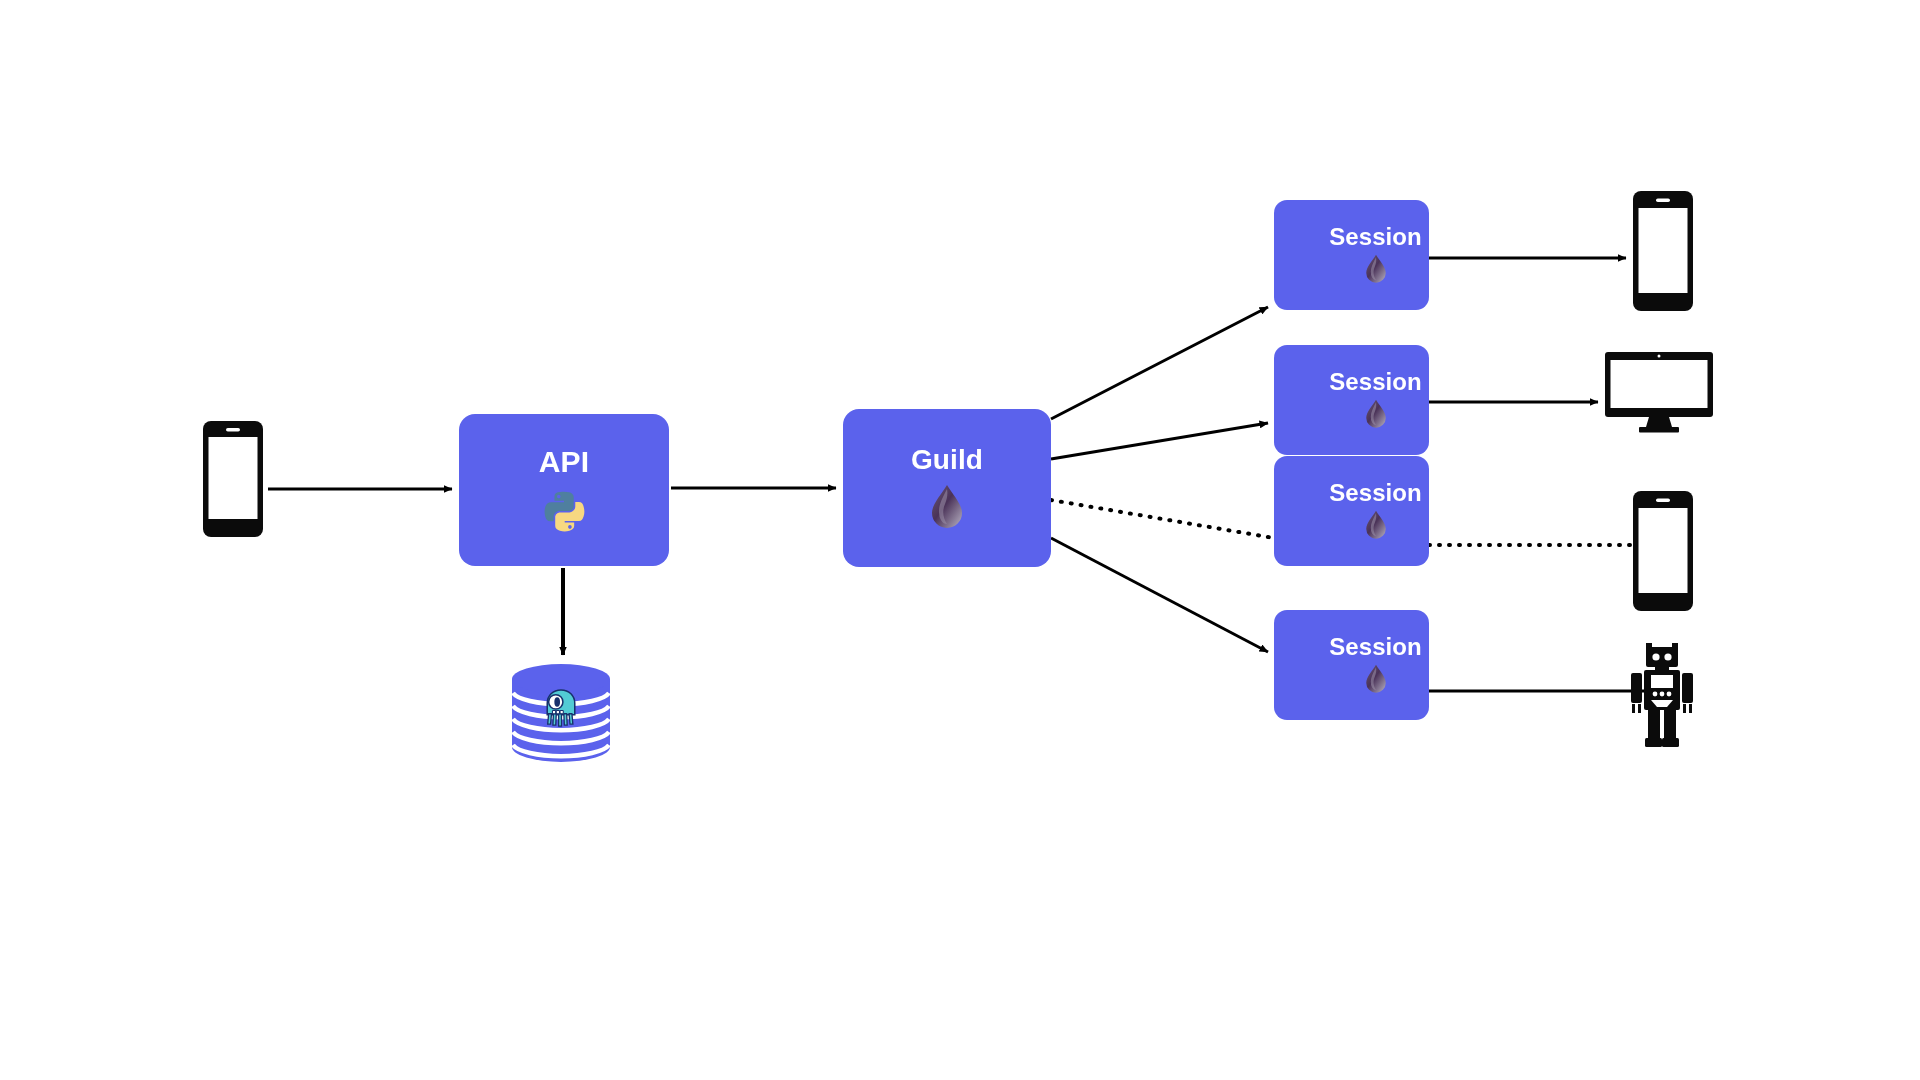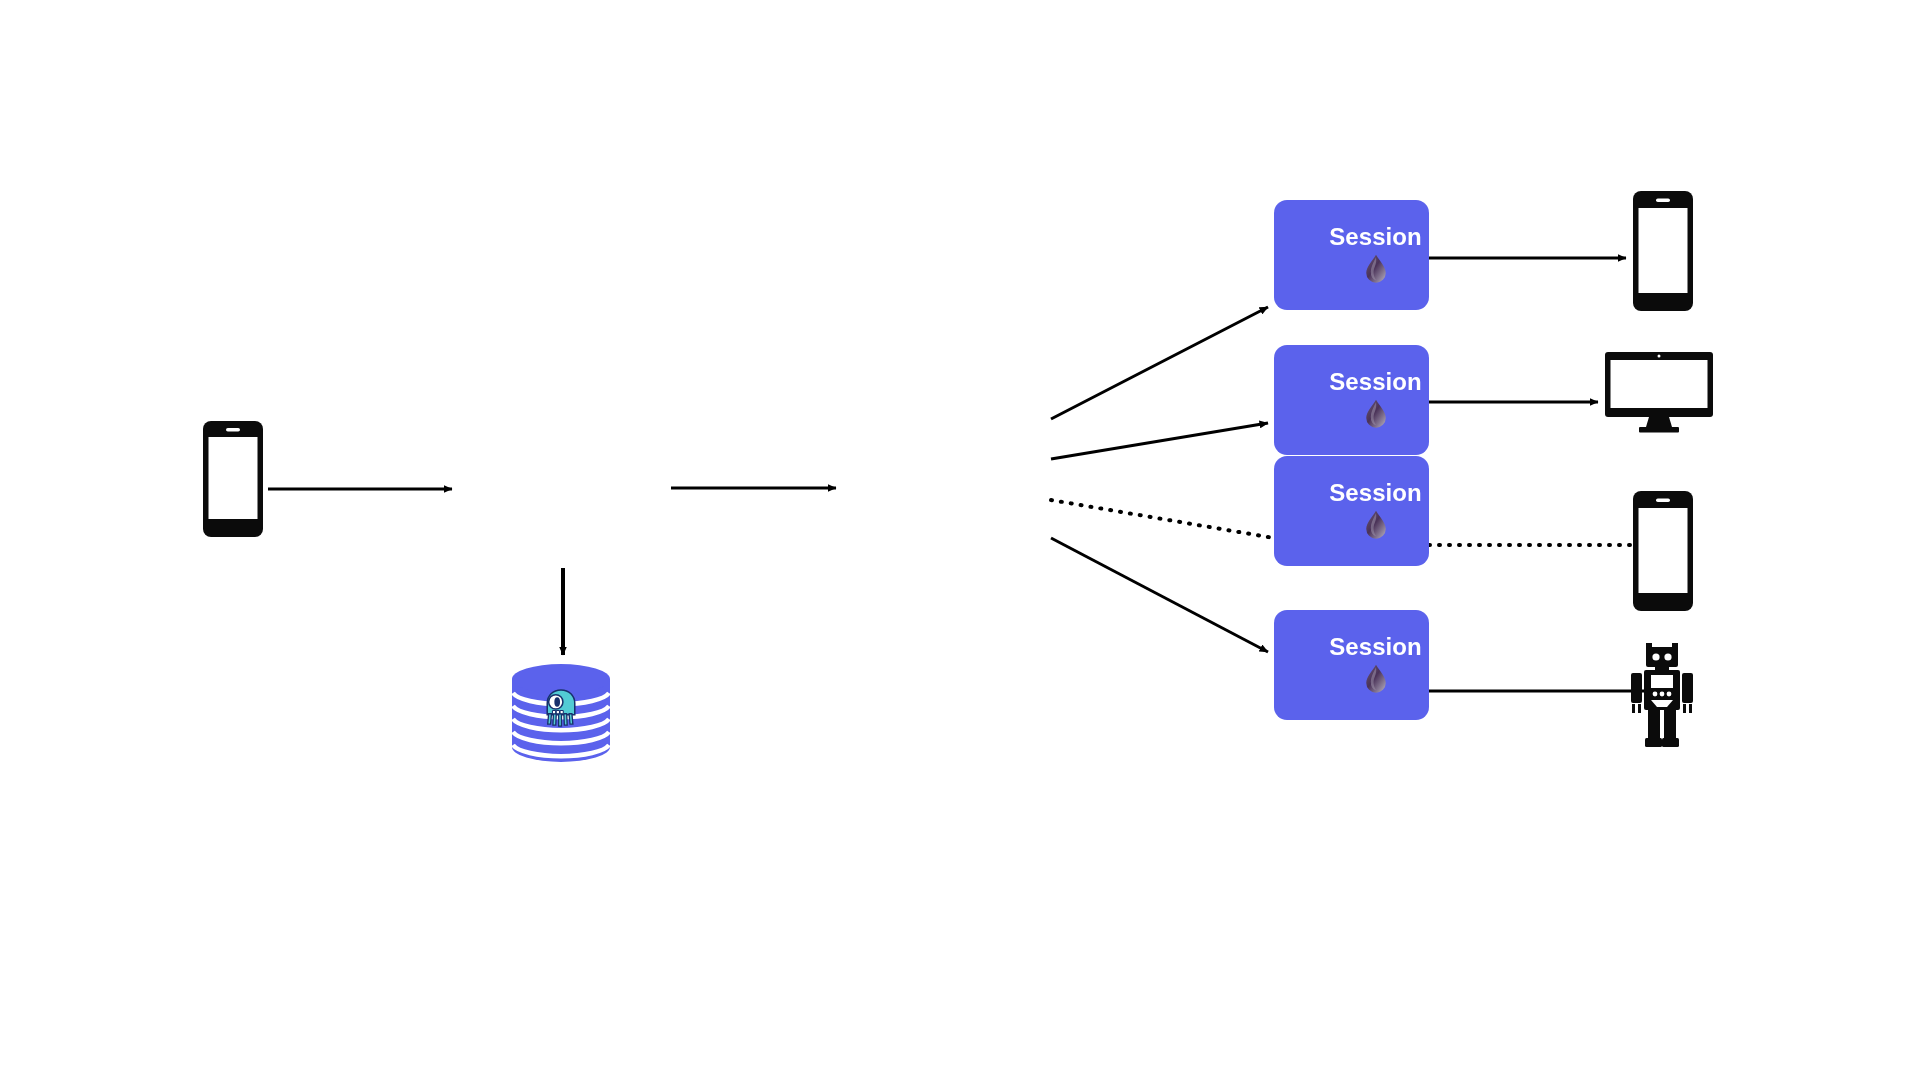--- a/index.html
+++ b/index.html
@@ -159,20 +159,29 @@
   </svg>
 
   <div class="device-icon" id="device-client-phone">
     <svg width="62" height="118" viewBox="0 0 62 118" xmlns="http://www.w3.org/2000/svg">
       <rect x="1" y="1" width="60" height="116" rx="8" ry="8" fill="#0b0b0b"></rect>
       <rect x="6.5" y="17" width="49" height="82" fill="#ffffff"></rect>
       <rect x="24" y="8" width="14" height="3.6" rx="1.8" fill="#ffffff"></rect>
     </svg>
   </div>
 
+  <div class="node-box" id="node-api" style="background:#5b62ec;">
+    <div class="node-label">API</div>
+    <div class="emoji-slot">
+      <svg width="44" height="44" viewBox="0 0 64 64" xmlns="http://www.w3.org/2000/svg">
+        <path d="M31.9 4c-3.6 0-6.5.3-8.9.9-4.1 1-4.9 3.1-4.9 7v5.2h13.9v2.1H13.2c-4 0-7.4 2.4-8.5 6.9-1.2 5.2-1.3 8.5 0 13.9 1 4.1 3.3 6.9 7.3 6.9h4.9v-6.3c0-4.5 3.9-8.5 8.5-8.5h13.8c3.8 0 6.9-3.1 6.9-6.9V11.9c0-3.7-3.1-6.5-6.8-7.1C36.9 4.3 34.5 4 31.9 4zm-7.5 4.3c1.4 0 2.6 1.2 2.6 2.6 0 1.4-1.2 2.6-2.6 2.6s-2.6-1.2-2.6-2.6c0-1.5 1.2-2.6 2.6-2.6z" fill="#4f7f9f"></path>
+        <path d="M48.4 19.2v6.1c0 4.7-4 8.7-8.5 8.7H26.1c-3.7 0-6.9 3.2-6.9 6.9v12.9c0 3.7 3.2 5.8 6.9 6.9 4.4 1.3 8.6 1.5 13.8 0 3.5-1 6.9-3 6.9-6.9v-5.2H33v-2.1h20.7c4 0 5.5-2.8 6.9-6.9 1.4-4.3 1.4-8.4 0-13.9-1-4-2.9-6.9-6.9-6.9h-5.3zm-7.8 33.3c1.4 0 2.6 1.2 2.6 2.6 0 1.4-1.2 2.6-2.6 2.6s-2.6-1.2-2.6-2.6c0-1.4 1.2-2.6 2.6-2.6z" fill="#f7d881"></path>
+      </svg>
+    </div>
+  </div>
 
   <div id="node-database">
     <svg width="102" height="100" viewBox="0 0 102 100" xmlns="http://www.w3.org/2000/svg">
       <path d="M2,16 L2,84 a49,15 0 0 0 98,0 L100,16 Z" fill="#5b62ec"></path>
       <ellipse cx="51" cy="16" rx="49" ry="15" fill="#5b62ec"></ellipse>
       <g stroke="#ffffff" stroke-width="4.5" fill="none">
         <path d="M3,30 a49,14 0 0 0 96,0"></path>
         <path d="M3,43 a49,14 0 0 0 96,0"></path>
         <path d="M3,56 a49,14 0 0 0 96,0"></path>
         <path d="M3,69 a49,14 0 0 0 96,0"></path>
@@ -193,20 +202,36 @@
         <ellipse cx="16" cy="14.5" rx="3" ry="5" fill="#17306b"></ellipse>
         <g fill="#ffffff" stroke="#17306b" stroke-width="1.1">
           <rect x="11" y="23.5" width="3.4" height="3.6" rx="0.7"></rect>
           <rect x="15" y="23.5" width="3.4" height="3.6" rx="0.7"></rect>
           <rect x="19" y="23.5" width="3.4" height="3.6" rx="0.7"></rect>
         </g>
       </svg>
     </div>
   </div>
 
+  <div class="node-box" id="node-guild" style="background:#5b62ec;">
+    <div class="node-label">Guild</div>
+    <div class="emoji-slot">
+      <svg width="40" height="46" viewBox="0 0 40 46" xmlns="http://www.w3.org/2000/svg">
+        <defs>
+          <linearGradient id="dropGradGuild" x1="0%" y1="0%" x2="100%" y2="100%">
+            <stop offset="0%" stop-color="#6b5a78"></stop>
+            <stop offset="45%" stop-color="#4a3258"></stop>
+            <stop offset="100%" stop-color="#b9b3c4"></stop>
+          </linearGradient>
+        </defs>
+        <path d="M20 1 C14 11, 5 20, 5 29 a15 15 0 0 0 30 0 c0-9-9-18-15-28z" fill="url(#dropGradGuild)"></path>
+        <path d="M20 5 C16 13, 12 20, 12 27 a8 12 0 0 0 8 13 c-4-6-5-13-2-20 2-5 3-10 2-15z" fill="#9a8fa8" opacity="0.55"></path>
+      </svg>
+    </div>
+  </div>
 
   <div class="node-box session-box" id="node-session-1" style="background:#5b62ec;">
     <div class="node-label">Session</div>
     <div class="emoji-slot">
       <svg width="26" height="32" viewBox="0 0 40 46" xmlns="http://www.w3.org/2000/svg">
         <defs>
           <linearGradient id="dropGradS1" x1="0%" y1="0%" x2="100%" y2="100%">
             <stop offset="0%" stop-color="#6b5a78"></stop>
             <stop offset="45%" stop-color="#4a3258"></stop>
             <stop offset="100%" stop-color="#b9b3c4"></stop>

